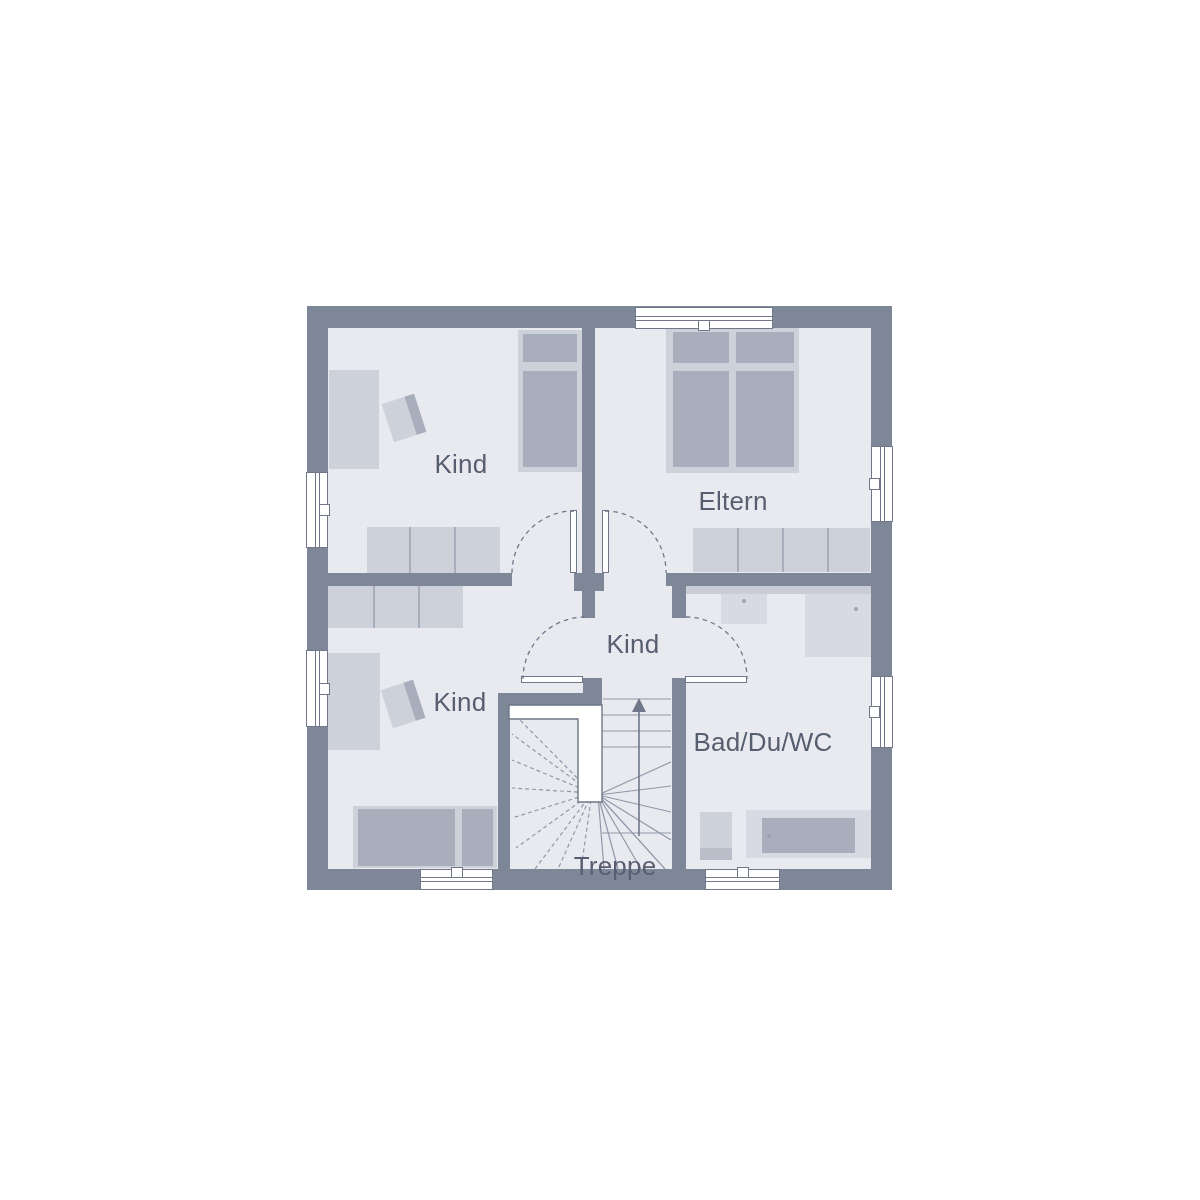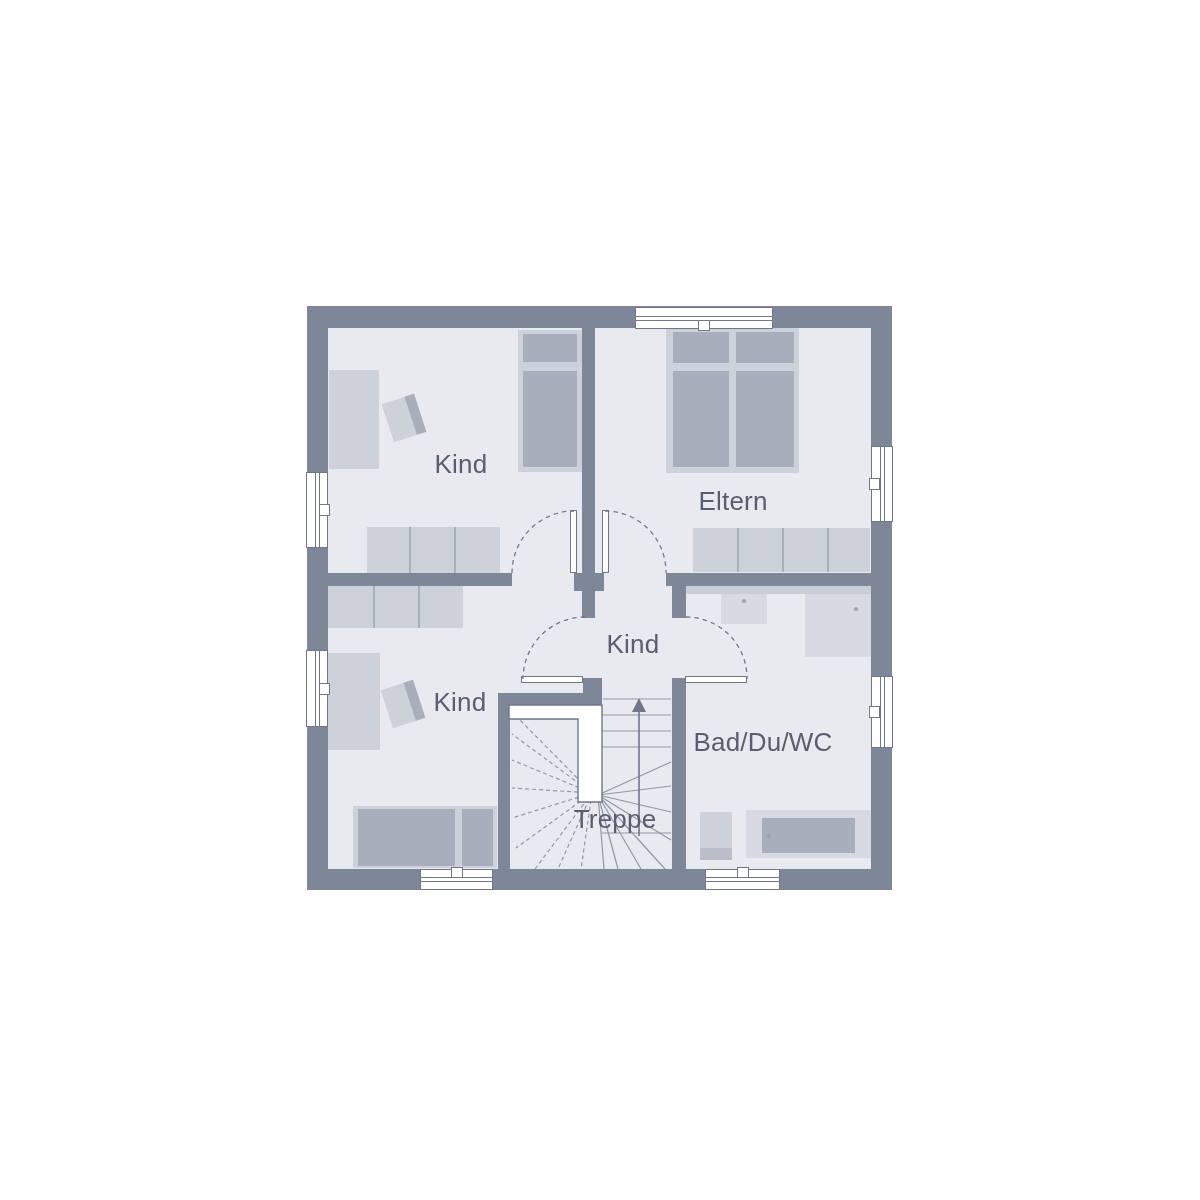--- a/index.html
+++ b/index.html
@@ -192,15 +192,15 @@
       <line class="arrow-line" x1="639" y1="836" x2="639" y2="710"></line>
       <polygon class="arrow-head" points="639,698 632,712 646,712"></polygon>
     </g>
   </svg>
 
   <div class="room-label" style="left:461px;top:464px;">Kind</div>
   <div class="room-label" style="left:733px;top:501px;">Eltern</div>
   <div class="room-label" style="left:460px;top:702px;">Kind</div>
   <div class="room-label" style="left:633px;top:644px;">Kind</div>
   <div class="room-label" style="left:763px;top:742px;">Bad/Du/WC</div>
-  <div class="room-label" style="left:615px;top:819px;">Treppe</div>
+  <div class="room-label" style="left:615px;top:866px;">Treppe</div>
 
 </div>
 
 </body></html>

